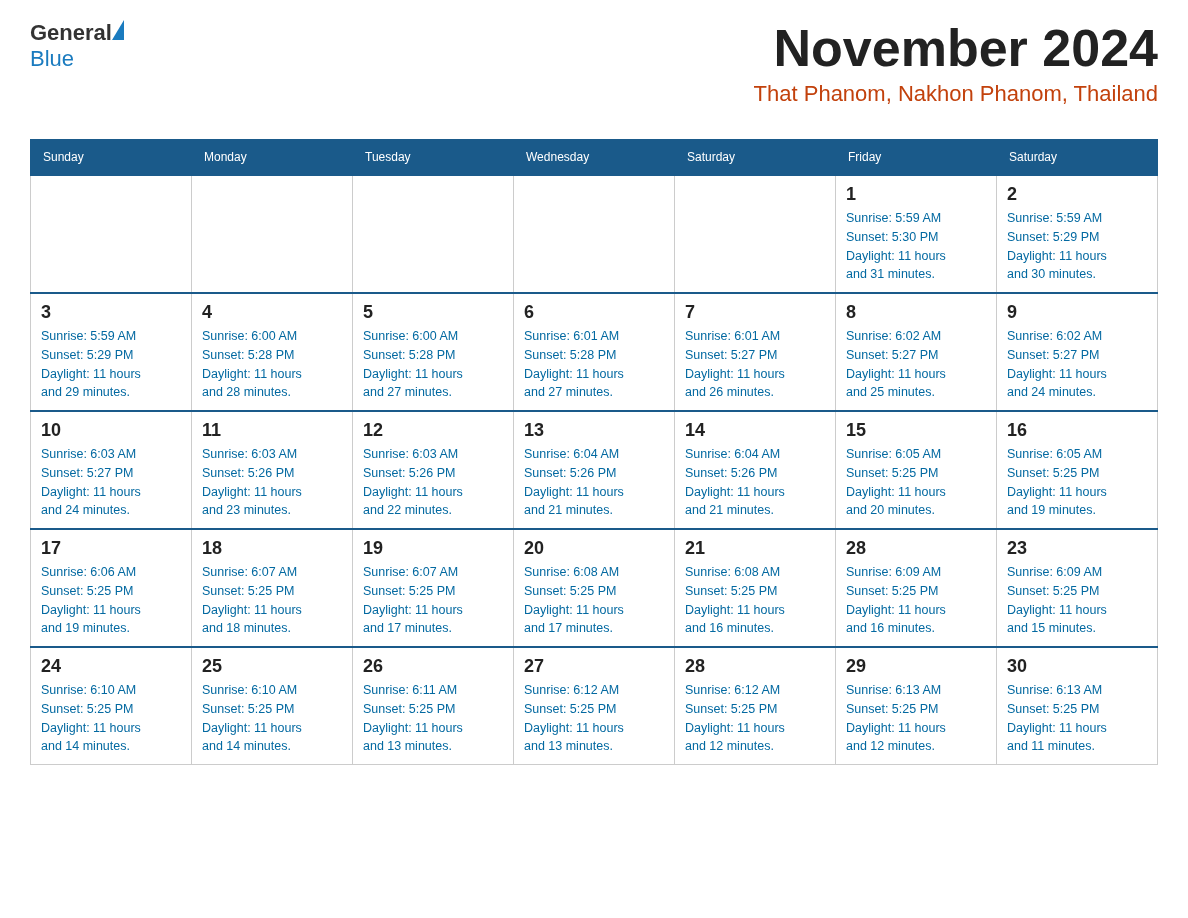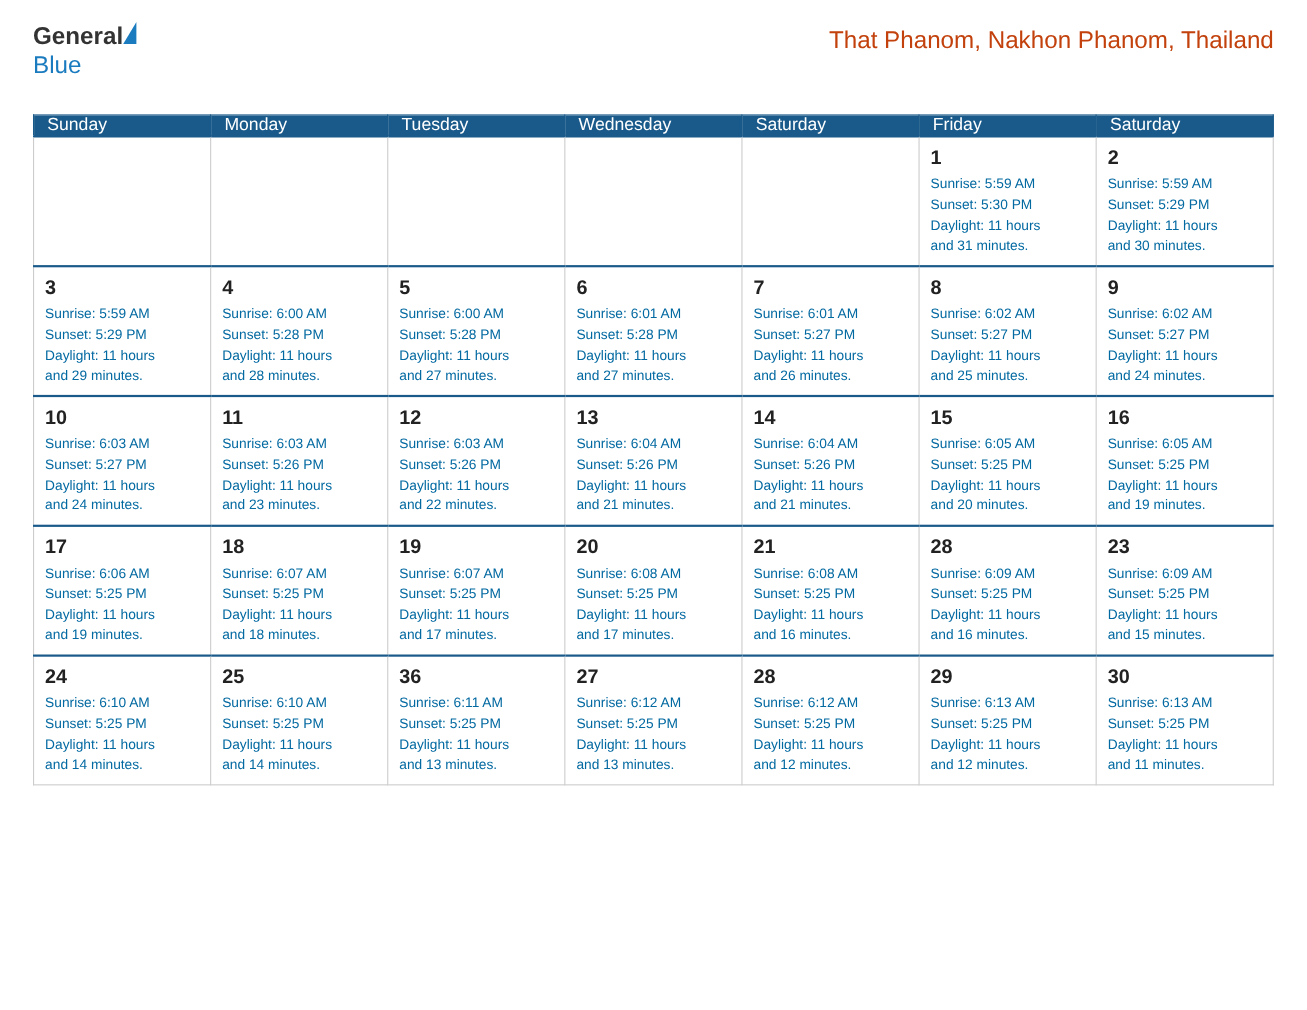--- a/index.html
+++ b/index.html
@@ -56,22 +56,22 @@
       margin-top: 4px;
     }
     .calendar {
       width: 100%;
       border-collapse: collapse;
     }
     .calendar th {
       background-color: #1a5a8a;
       color: white;
       text-align: left;
-      padding: 0 12px;
-      font-size: 16px;
+      padding: 10px 12px;
+      font-size: 12px;
       font-weight: normal;
       border: 1px solid #1a5a8a;
     }
     .calendar td {
       vertical-align: top;
       padding: 8px 10px;
       border: 1px solid #ccc;
       width: 14.28%;
       min-height: 110px;
       background: #fff;
@@ -98,20 +98,21 @@
 <body>
 
 <div class="header">
   <div class="logo">
     <div class="logo-general">
       <span>General</span><span class="logo-triangle"></span>
     </div>
     <div class="logo-blue">Blue</div>
   </div>
   <div class="title-section">
+    <div class="month-title">November 2024</div>
     <div class="location">That Phanom, Nakhon Phanom, Thailand</div>
   </div>
 </div>
 
 <table class="calendar">
   <thead>
     <tr>
     <th>Sunday</th>
         <th>Monday</th>
         <th>Tuesday</th>
@@ -305,21 +306,21 @@
 and 14 minutes.</div>
         </td>
         <td>
           <div class="day-num">25</div>
           <div class="day-info" style="white-space: pre-line;">Sunrise: 6:10 AM
 Sunset: 5:25 PM
 Daylight: 11 hours
 and 14 minutes.</div>
         </td>
         <td>
-          <div class="day-num">36</div>
+          <div class="day-num">26</div>
           <div class="day-info" style="white-space: pre-line;">Sunrise: 6:11 AM
 Sunset: 5:25 PM
 Daylight: 11 hours
 and 13 minutes.</div>
         </td>
         <td>
           <div class="day-num">27</div>
           <div class="day-info" style="white-space: pre-line;">Sunrise: 6:12 AM
 Sunset: 5:25 PM
 Daylight: 11 hours

